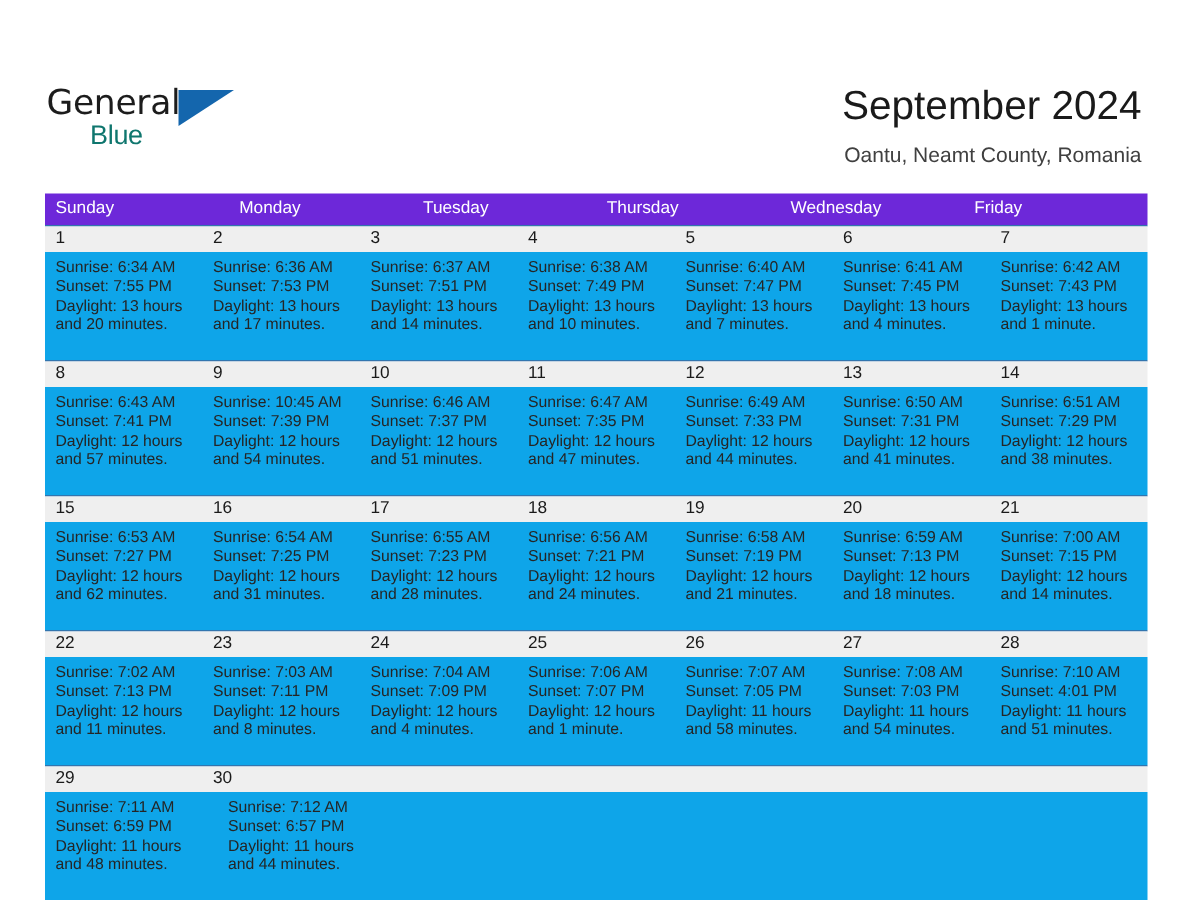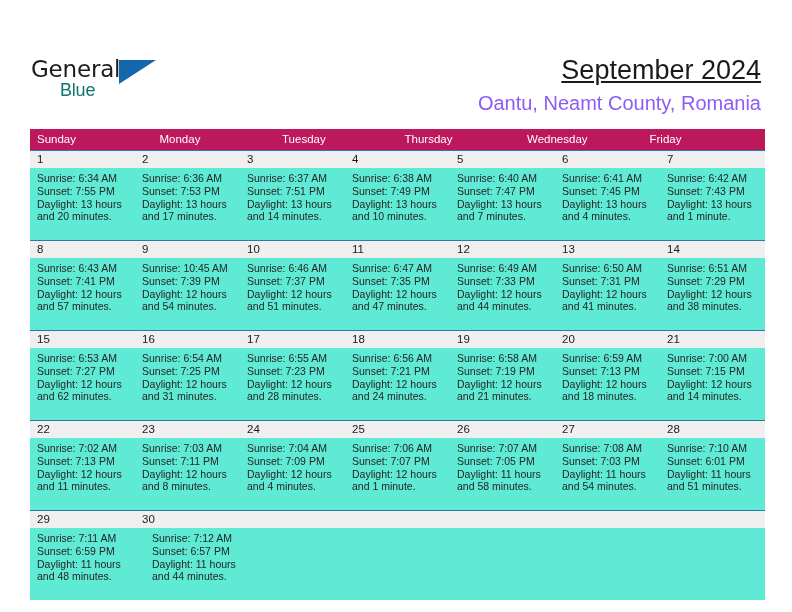--- a/index.html
+++ b/index.html
@@ -72,40 +72,39 @@
     right: 31px;
     top: 30px;
     text-align: right;
   }
   .cal-title {
     font-size: 27px;
     font-weight: normal;
     color: #1a1a1a;
     line-height: 32px;
     white-space: nowrap;
-    text-decoration: underline;
   }
   .cal-subtitle {
     margin-top: 9px;
-    font-size: 20px;
-    color: #8b5cf6;
+    font-size: 14px;
+    color: #404040;
     line-height: 17px;
     white-space: nowrap;
   }
 
   
   .calendar {
     position: absolute;
     left: 30px;
     top: 105px;
     width: 735px;
   }
   .dow-row {
     display: flex;
-    background: #be185d;
+    background: #6d28d9;
     height: 21px;
   }
   .dow {
     flex: 1 1 0;
     color: #ffffff;
     font-size: 11.5px;
     line-height: 21px;
     padding-left: 7px;
     box-sizing: border-box;
     white-space: nowrap;
@@ -125,21 +124,21 @@
   .num-cell {
     flex: 1 1 0;
     font-size: 11.5px;
     line-height: 17px;
     padding-left: 7px;
     box-sizing: border-box;
     color: #1a1a1a;
   }
   .info-row {
     display: flex;
-    background: #5eead4;
+    background: #0ea5e9;
     height: 72px;
   }
   .info-cell {
     flex: 1 1 0;
     padding: 4px 7px 0 7px;
     box-sizing: border-box;
     font-size: 10.5px;
     line-height: 12.8px;
     color: #252525;
   }
@@ -391,21 +390,21 @@
           <div>and 58 minutes.</div>
         </div>
         <div class="info-cell">
           <div>Sunrise: 7:08 AM</div>
           <div>Sunset: 7:03 PM</div>
           <div>Daylight: 11 hours</div>
           <div>and 54 minutes.</div>
         </div>
         <div class="info-cell">
           <div>Sunrise: 7:10 AM</div>
-          <div>Sunset: 6:01 PM</div>
+          <div>Sunset: 4:01 PM</div>
           <div>Daylight: 11 hours</div>
           <div>and 51 minutes.</div>
         </div>
       </div>
     </div>
 
     <div class="week">
       <div class="num-row">
         <div class="num-cell">29</div>
         <div class="num-cell">30</div>

